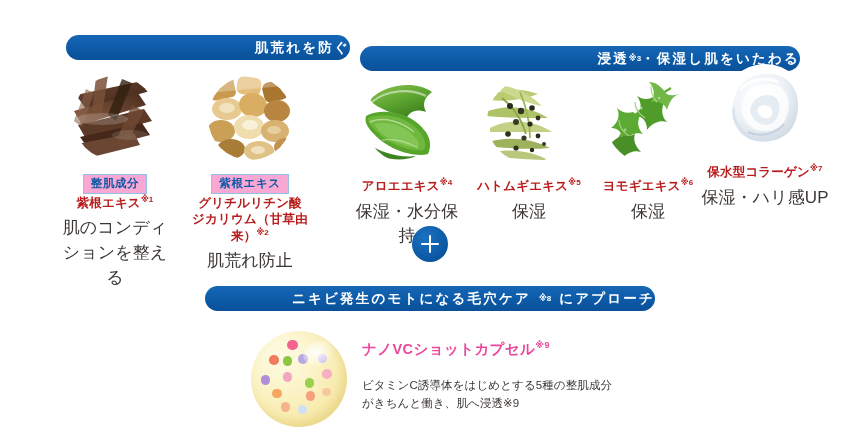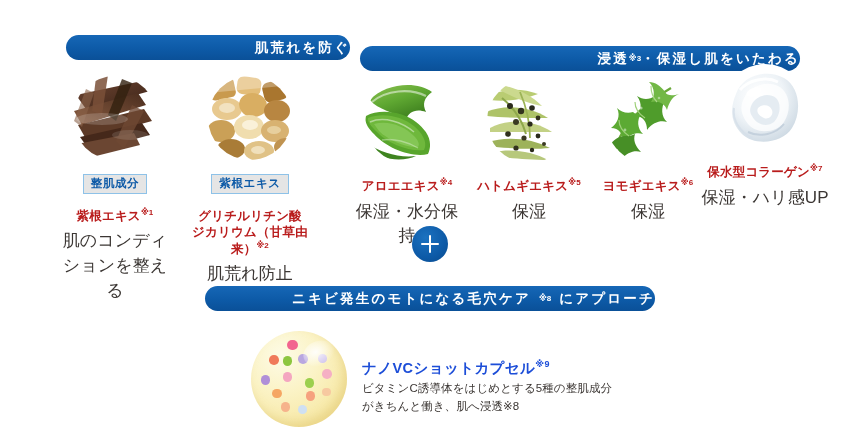--- a/index.html
+++ b/index.html
@@ -39,26 +39,26 @@
     width:86px;height:86px;border-radius:50%;
     margin:0 auto;
     position:relative;overflow:hidden;
     background:#ffffff;
   }
 
   .badge{
     display:inline-block;
     border:1.4px solid #8ec2e8;
     color:#0d5aa7;
-    background:#e5e5e5;
+    background:#f9a8d4;
     font-size:11.5px;
     font-weight:bold;
     letter-spacing:.6px;
     padding:2px 7px 3px;
-    margin-bottom:14px;
+    margin-bottom:1px;
     line-height:1.1;
   }
   .name{
     font-size:12.5px;font-weight:bold;color:#b91c1c;
     line-height:1.32;letter-spacing:.2px;
   }
   .name sup{font-size:8px;vertical-align:super;font-weight:bold;}
   .desc{
     font-size:17px;color:#3b3633;line-height:1.45;margin-top:5px;letter-spacing:.1px;
   }
@@ -100,25 +100,25 @@
   .capsule-ball .gloss{
     position:absolute;left:54%;top:10%;width:34%;height:26%;
     border-radius:50%;
     background:radial-gradient(ellipse at 40% 40%,rgba(255,255,255,.92),rgba(255,255,255,0) 70%);
     transform:rotate(-18deg);
   }
   .dot{position:absolute;border-radius:50%;}
 
   #capsule-text{position:absolute;left:362px;top:340px;width:300px;}
   #capsule-text .cap-title{
-    font-size:14.5px;font-weight:bold;color:#1d4ed8;letter-spacing:.4px;line-height:1.2;margin-top:19px;
+    font-size:14.5px;font-weight:bold;color:#ec4899;letter-spacing:.4px;line-height:1.2;
   }
   #capsule-text .cap-title sup{font-size:9px;vertical-align:super;}
   #capsule-text .cap-desc{
-    font-size:11.5px;color:#3b3633;line-height:1.55;margin-top:3px;letter-spacing:.1px;
+    font-size:11.5px;color:#3b3633;line-height:1.55;margin-top:19px;letter-spacing:.1px;
   }
 </style>
 </head>
 <body>
 
 <div class="stage">
 
   <div class="banner" id="banner-left">
     <span>肌荒れを防ぐ</span>
   </div>
@@ -370,17 +370,17 @@
       <span class="dot" style="left:31%;top:74%;width:10%;height:10%;background:#f6b38c;"></span>
       <span class="dot" style="left:49%;top:77%;width:9%;height:9%;background:#cfe0f2;"></span>
       <span class="gloss"></span>
     </div>
   </div>
 
   <div id="capsule-text">
     <div class="cap-title"><span>ナノVCショットカプセル</span><sup>※9</sup></div>
     <div class="cap-desc">
       <div>ビタミンC誘導体をはじめとする5種の整肌成分</div>
-      <div>がきちんと働き、肌へ浸透※8</div>
+      <div>がきちんと働き、肌へ浸透※9</div>
     </div>
   </div>
 
 </div>
 
 </body></html>

